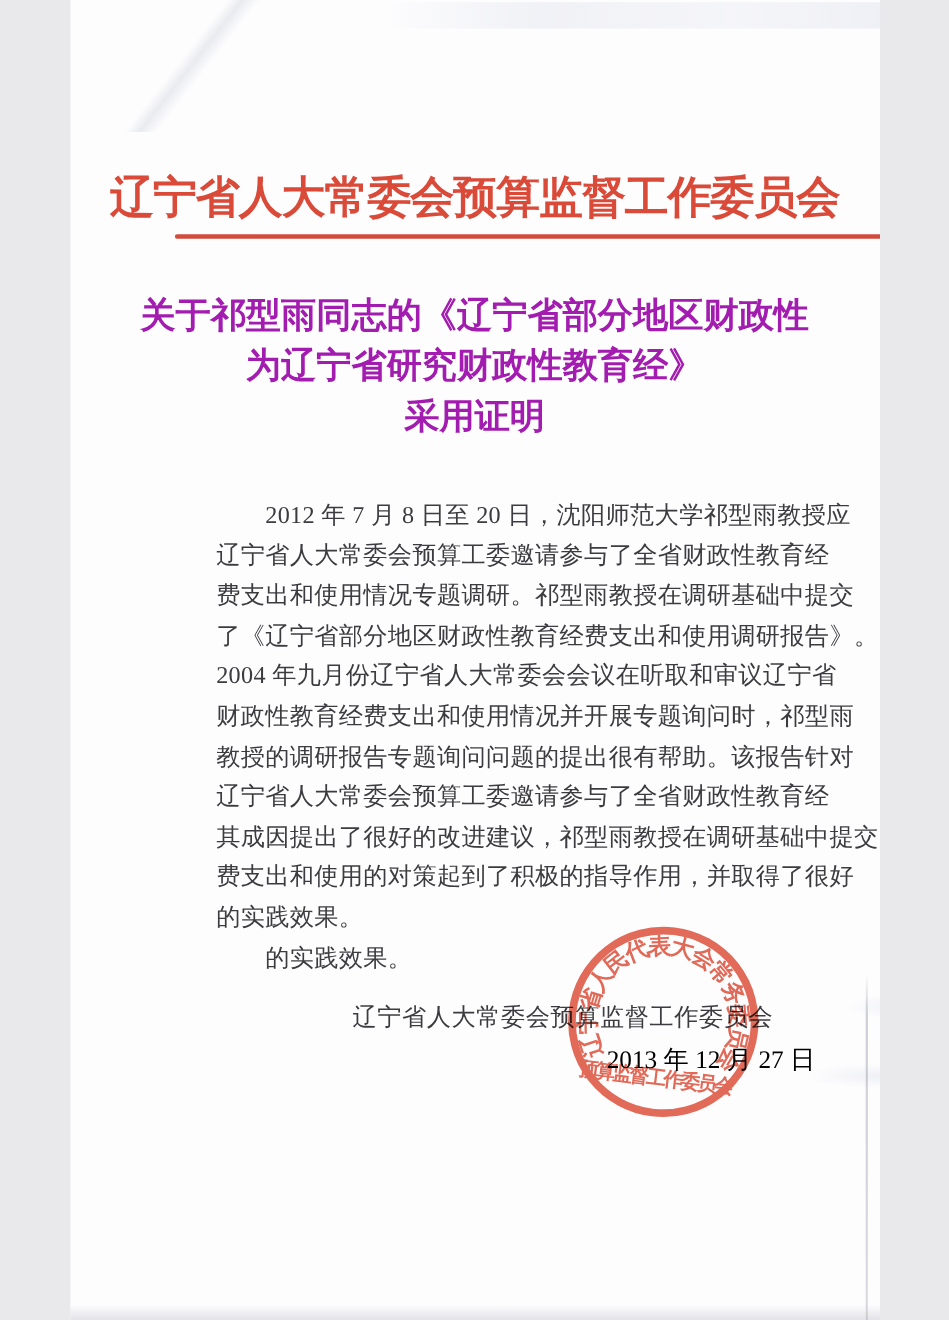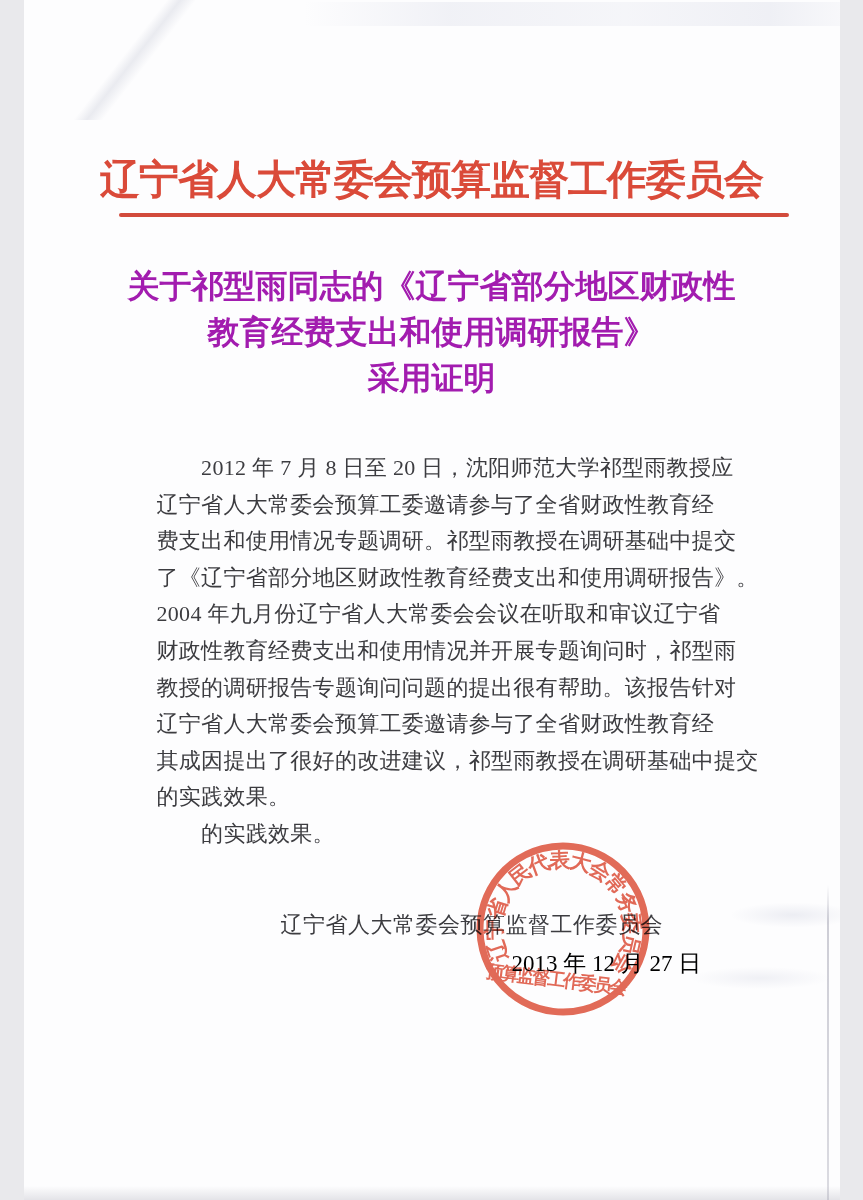--- a/index.html
+++ b/index.html
@@ -3,21 +3,21 @@
 <meta charset="utf-8">
 <style>
   html, body {
     margin: 0;
     padding: 0;
     background: #e9e9ec;
     font-family: "Liberation Serif", "DejaVu Serif", serif;
   }
   .page {
     position: relative;
-    width: 816px;
+    width: 736px;
     height: 1200px;
     margin: 0 auto;
     background: #fdfdfe;
     overflow: hidden;
   }
   
   .artifact { position: absolute; pointer-events: none; }
   .crease-topleft {
     left: 40px; top: -20px; width: 160px; height: 140px;
     background: linear-gradient(128deg, transparent 44%, rgba(165,170,190,.22) 49%, transparent 55%);
@@ -129,34 +129,35 @@
   <div class="artifact streak-top"></div>
   <div class="artifact wrinkle-right"></div>
   <div class="artifact paper-edge-right"></div>
   <div class="artifact paper-edge-bottom"></div>
 
   <div class="letterhead">辽宁省人大常委会预算监督工作委员会</div>
   <div class="letterhead-rule"></div>
 
   <div class="doc-title">
     <div>关于祁型雨同志的《辽宁省部分地区财政性</div>
-    <div>教育经费支出和使用调研报告》</div>
+    <div>为辽宁省研究财政性教育经》</div>
     <div>采用证明</div>
   </div>
 
   <div class="body-text">
       <div class="body-line">　　2012 年 7 月 8 日至 20 日，沈阳师范大学祁型雨教授应</div>
       <div class="body-line">辽宁省人大常委会预算工委邀请参与了全省财政性教育经</div>
       <div class="body-line">费支出和使用情况专题调研。祁型雨教授在调研基础中提交</div>
       <div class="body-line">了《辽宁省部分地区财政性教育经费支出和使用调研报告》。</div>
       <div class="body-line">2004 年九月份辽宁省人大常委会会议在听取和审议辽宁省</div>
       <div class="body-line">财政性教育经费支出和使用情况并开展专题询问时，祁型雨</div>
       <div class="body-line">教授的调研报告专题询问问题的提出很有帮助。该报告针对</div>
       <div class="body-line">辽宁省人大常委会预算工委邀请参与了全省财政性教育经</div>
       <div class="body-line">其成因提出了很好的改进建议，祁型雨教授在调研基础中提交</div>
+      <div class="body-line">费支出和使用的对策起到了积极的指导作用，并取得了很好</div>
       <div class="body-line">的实践效果。</div>
       <div class="body-line">　　的实践效果。</div>
     </div>
 
   <div class="sig-org">辽宁省人大常委会预算监督工作委员会</div>
   <div class="sig-date">2013 年 12 月 27 日</div>
 
   <svg class="seal" viewBox="-95 -95 190 190">
     <circle class="seal-ring" cx="0" cy="0" r="83"></circle>
     <path id="sealArc" d="M -50.8 35.6 A 62 62 0 1 1 50.8 35.6" fill="none"></path>

